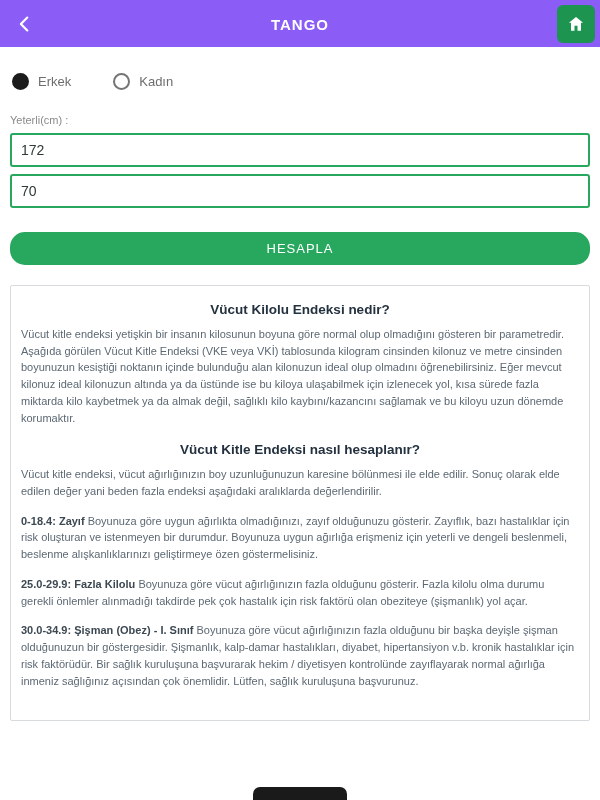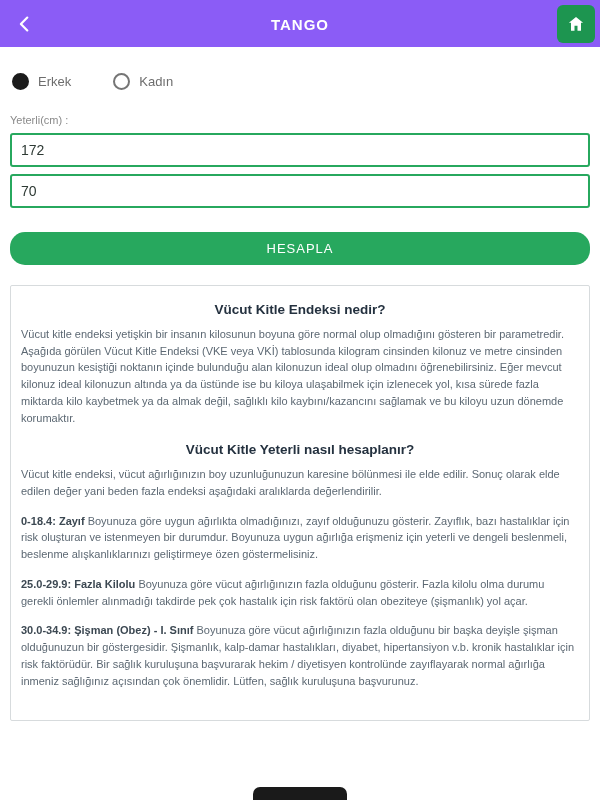--- a/index.html
+++ b/index.html
@@ -170,24 +170,24 @@
     </div>
 
     <div class="field-label">Yeterli(cm) :</div>
     <input class="text-input" type="text" value="172" style="">
 
     <input class="text-input" type="text" value="70" style="">
 
     <button class="calc-btn">HESAPLA</button>
 
     <section class="info-card">
-      <h3>Vücut Kitle Endeksi nedir?</h3>
+      <h3>Vücut Kilolu Endeksi nedir?</h3>
       <p>Vücut kitle endeksi yetişkin bir insanın kilosunun boyuna göre normal olup olmadığını gösteren bir parametredir. Aşağıda görülen Vücut Kitle Endeksi (VKE veya VKİ) tablosunda kilogram cinsinden kilonuz ve metre cinsinden boyunuzun kesiştiği noktanın içinde bulunduğu alan kilonuzun ideal olup olmadını öğrenebilirsiniz. Eğer mevcut kilonuz ideal kilonuzun altında ya da üstünde ise bu kiloya ulaşabilmek için izlenecek yol, kısa sürede fazla miktarda kilo kaybetmek ya da almak değil, sağlıklı kilo kaybını/kazancını sağlamak ve bu kiloyu uzun dönemde korumaktır.</p>
 
-      <h3 class="second">Vücut Kitle Yeterli nasıl hesaplanır?</h3>
+      <h3 class="second">Vücut Kitle Endeksi nasıl hesaplanır?</h3>
       <p>Vücut kitle endeksi, vücut ağırlığınızın boy uzunluğunuzun karesine bölünmesi ile elde edilir. Sonuç olarak elde edilen değer yani beden fazla endeksi aşağıdaki aralıklarda değerlendirilir.</p>
 
       <p class="range">
         <strong>0-18.4: Zayıf</strong>
         <span>Boyunuza göre uygun ağırlıkta olmadığınızı, zayıf olduğunuzu gösterir. Zayıflık, bazı hastalıklar için risk oluşturan ve istenmeyen bir durumdur. Boyunuza uygun ağırlığa erişmeniz için yeterli ve dengeli beslenmeli, beslenme alışkanlıklarınızı geliştirmeye özen göstermelisiniz.</span>
       </p>
 
 
       <p class="range">
         <strong>25.0-29.9: Fazla Kilolu</strong>

